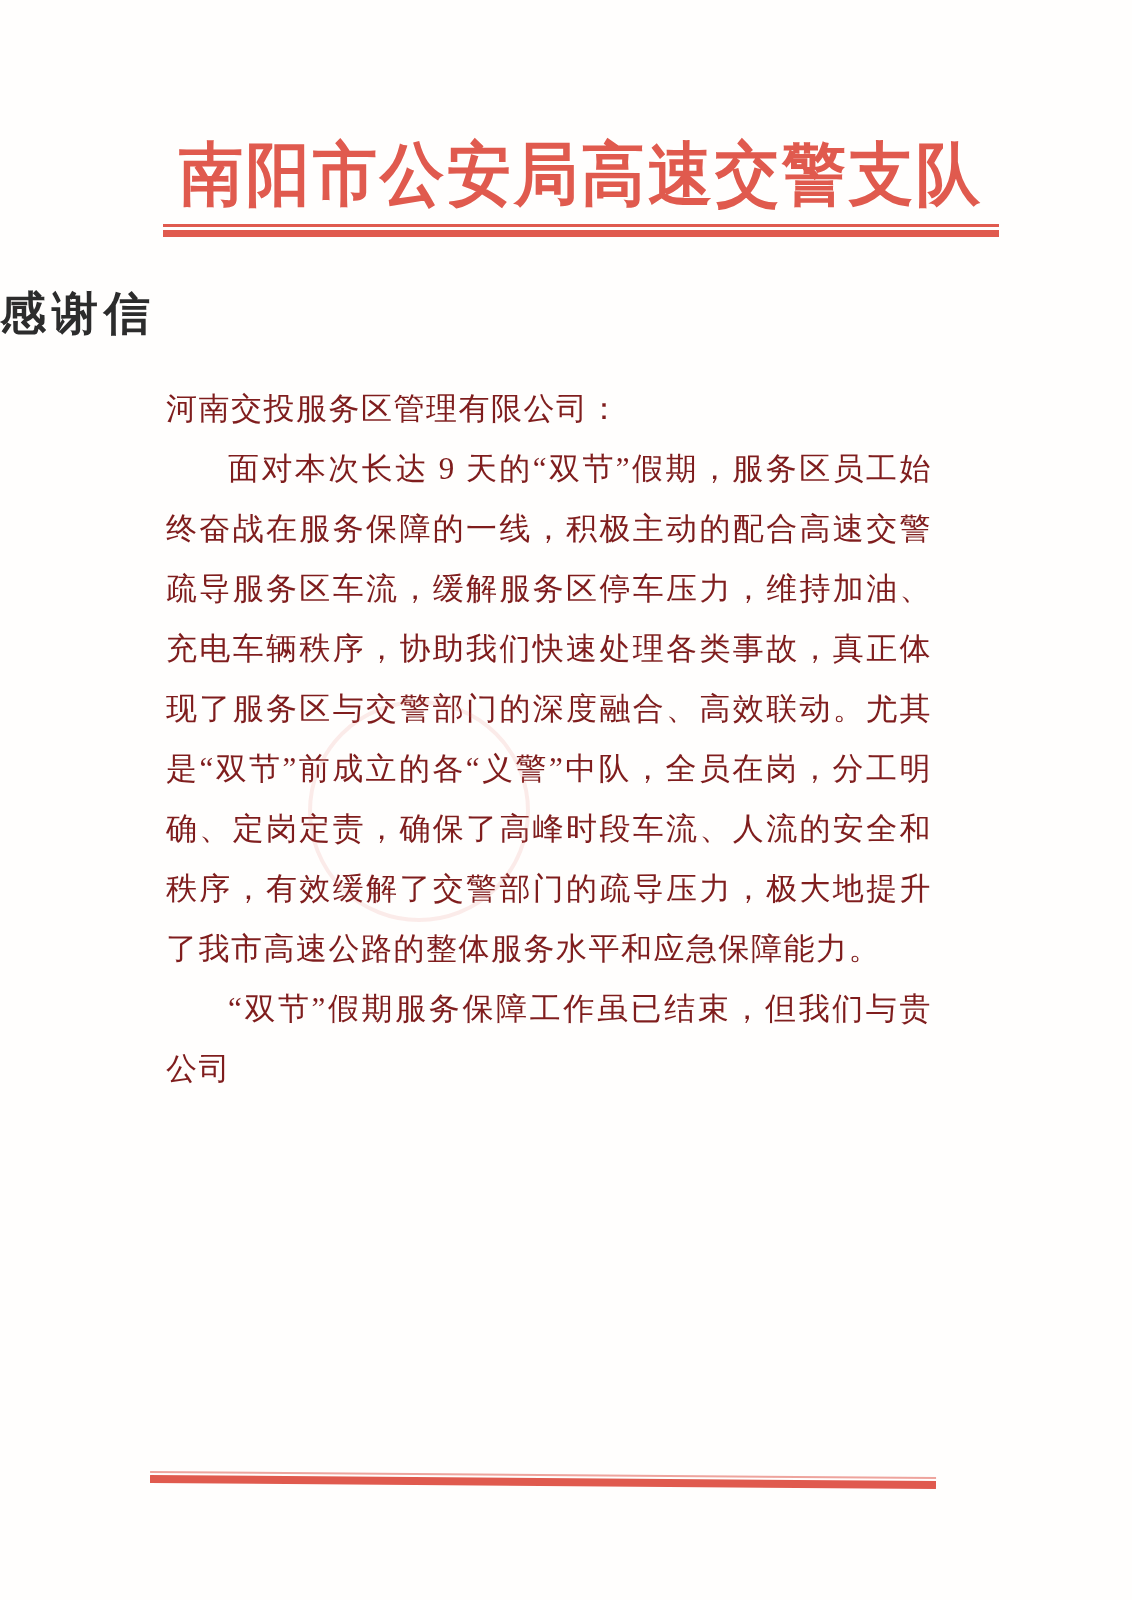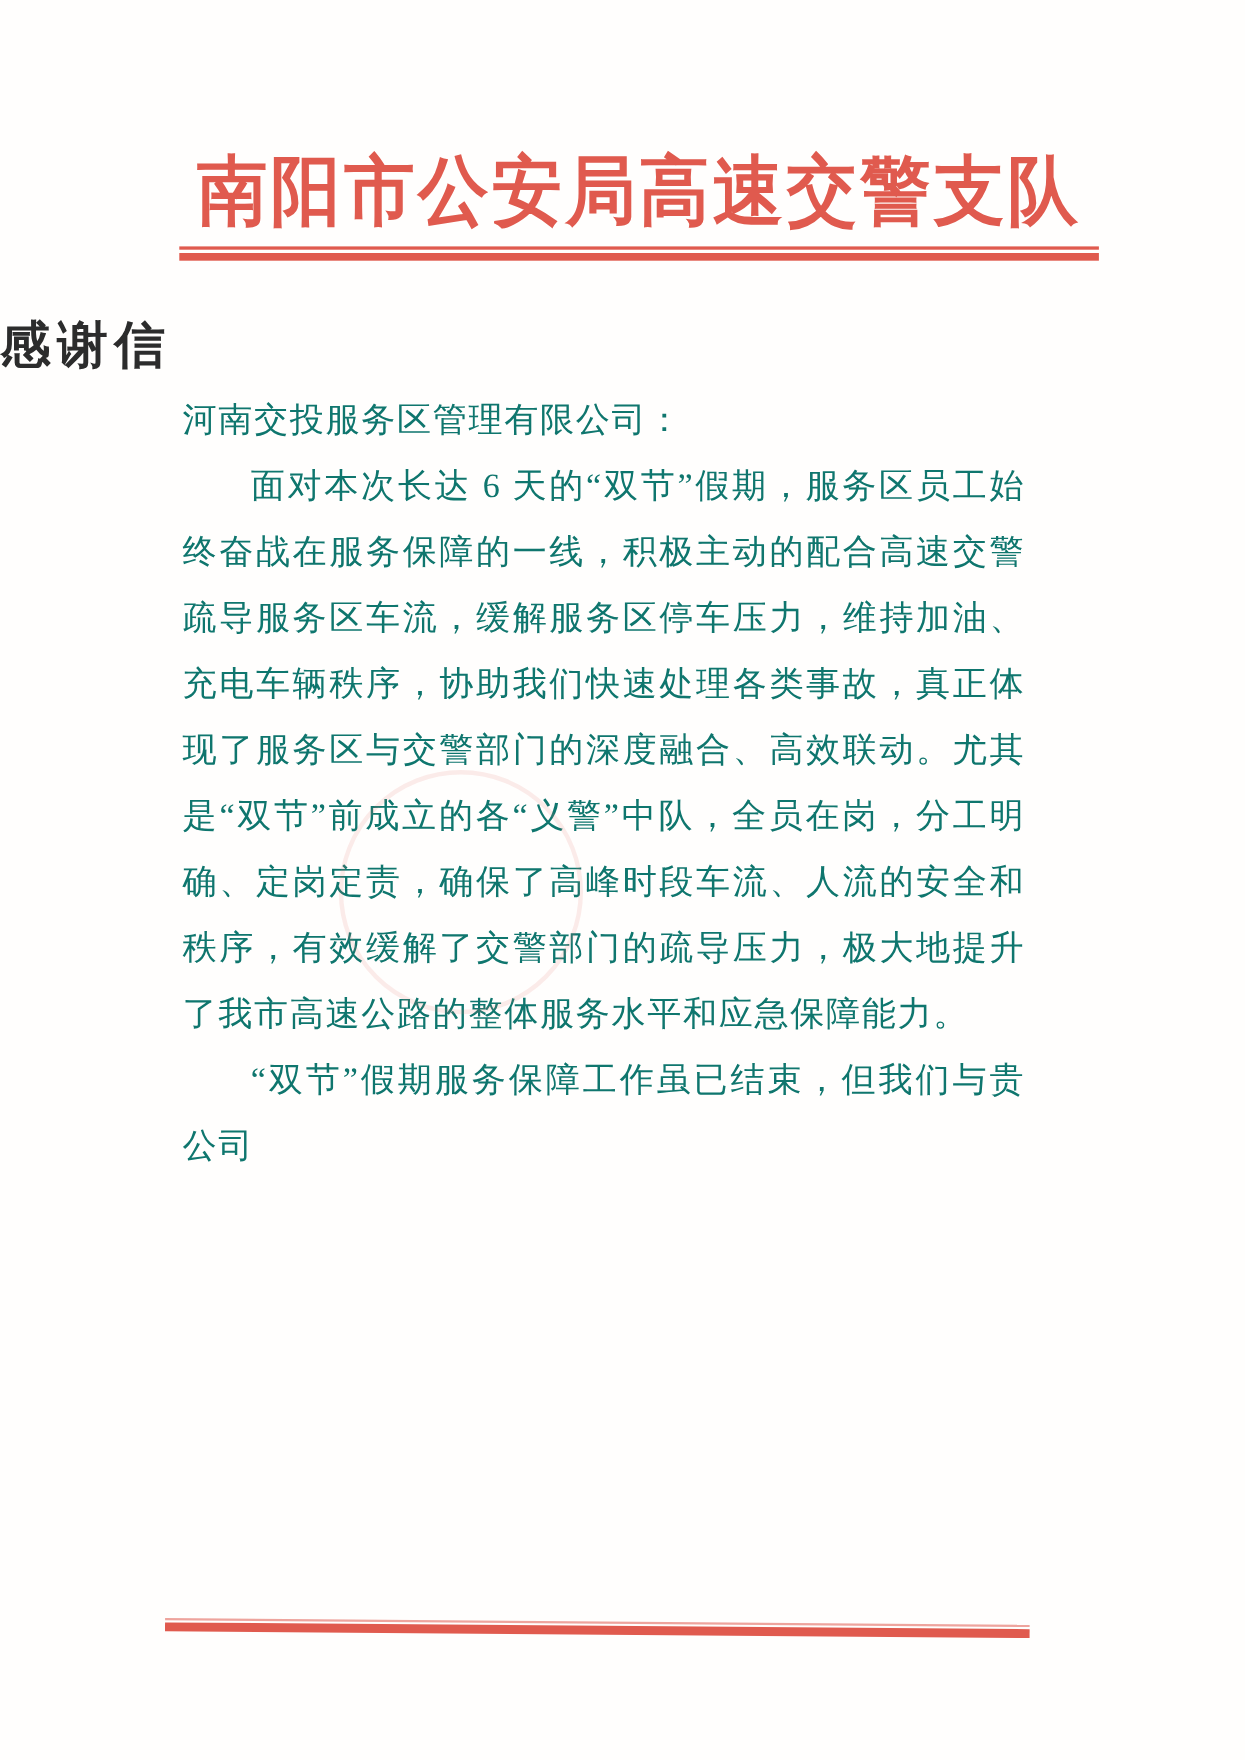--- a/index.html
+++ b/index.html
@@ -58,28 +58,28 @@
     margin: 0;
     text-align: left;
     font-size: 46px;
     font-weight: bold;
     letter-spacing: 6px;
     color: #2c2c2c;
   }
   
   .letter-body {
     position: absolute;
-    top: 352px;
+    top: 379px;
     left: 166px;
     width: 766px;
     font-size: 31px;
     line-height: 60px;
     letter-spacing: 1.5px;
     text-align: justify;
-    color: #0f766e;
+    color: #7f1d1d;
   }
   .salutation {
     margin: 0;
     text-indent: 0;
   }
   .body-para {
     margin: 0;
     text-indent: 2em;
   }
   
@@ -123,21 +123,21 @@
     <div class="double-rule">
       <div class="rule-thin"></div>
       <div class="rule-thick"></div>
     </div>
   </header>
 
   <h2 class="letter-title">感谢信</h2>
 
   <main class="letter-body">
     <p class="salutation">河南交投服务区管理有限公司：</p>
-    <p class="body-para">面对本次长达 6 天的“双节”假期，服务区员工始终奋战在服务保障的一线，积极主动的配合高速交警疏导服务区车流，缓解服务区停车压力，维持加油、充电车辆秩序，协助我们快速处理各类事故，真正体现了服务区与交警部门的深度融合、高效联动。尤其是“双节”前成立的各“义警”中队，全员在岗，分工明确、定岗定责，确保了高峰时段车流、人流的安全和秩序，有效缓解了交警部门的疏导压力，极大地提升了我市高速公路的整体服务水平和应急保障能力。</p>
+    <p class="body-para">面对本次长达 9 天的“双节”假期，服务区员工始终奋战在服务保障的一线，积极主动的配合高速交警疏导服务区车流，缓解服务区停车压力，维持加油、充电车辆秩序，协助我们快速处理各类事故，真正体现了服务区与交警部门的深度融合、高效联动。尤其是“双节”前成立的各“义警”中队，全员在岗，分工明确、定岗定责，确保了高峰时段车流、人流的安全和秩序，有效缓解了交警部门的疏导压力，极大地提升了我市高速公路的整体服务水平和应急保障能力。</p>
     <p class="body-para">“双节”假期服务保障工作虽已结束，但我们与贵公司</p>
   </main>
 
   <div class="seal-bleed"></div>
 
   <footer>
     <div class="footer-rule"></div>
   </footer>
 
 </div>

